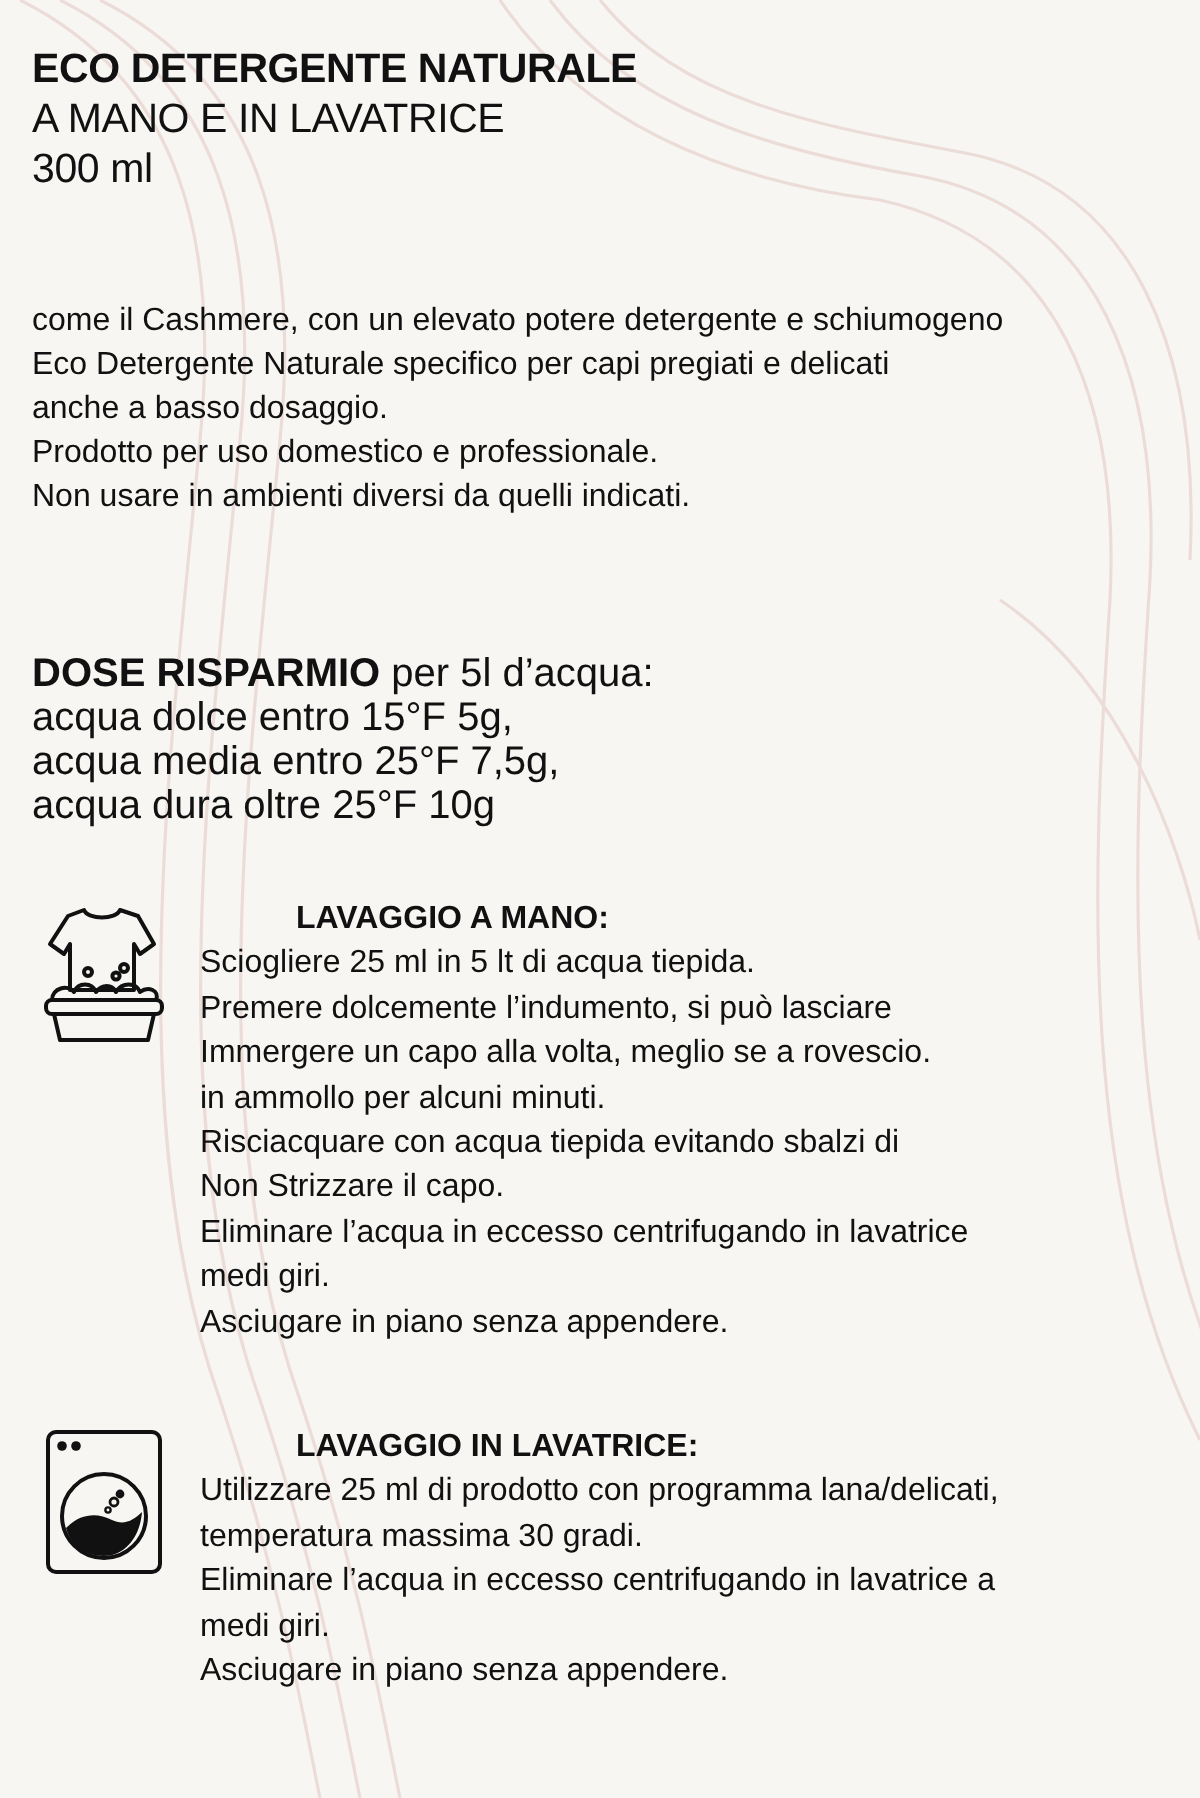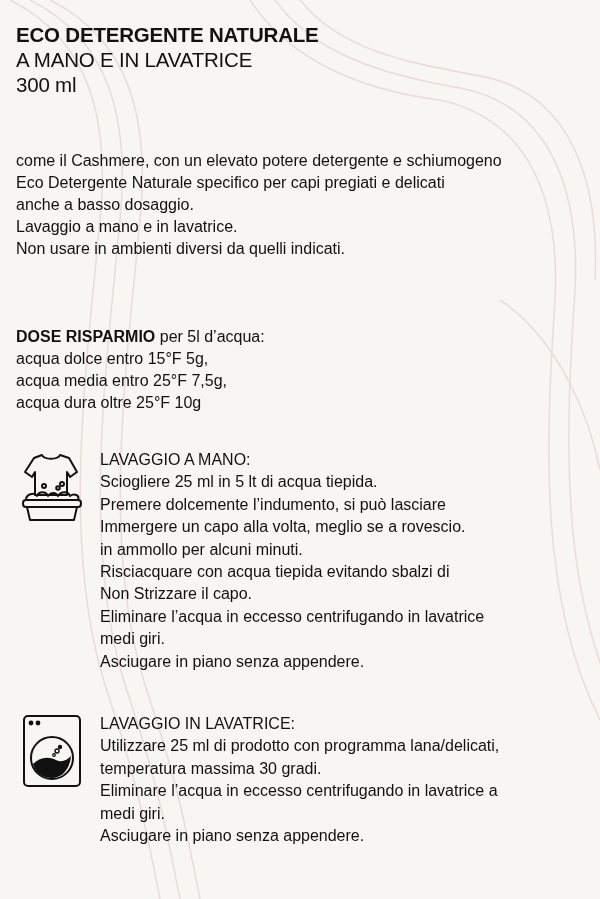--- a/index.html
+++ b/index.html
@@ -7,24 +7,24 @@
     width: 600px; height: 899px; overflow: hidden;
     background: #f7f6f3; position: relative;
     font-family: "Liberation Sans", "DejaVu Sans", sans-serif;
     color: #111;
   }
   .waves { position: absolute; left: 0; top: 0; width: 600px; height: 899px; pointer-events: none; }
   .title { position: absolute; left: 16px; top: 22px; font-size: 20.5px; line-height: 25px; letter-spacing: -0.2px; }
   .title .l1 { font-weight: bold; }
   .desc { position: absolute; left: 16px; top: 150px; font-size: 16px; line-height: 22px; }
   .desc div { white-space: nowrap; }
-  .dose { position: absolute; left: 16px; top: 326px; font-size: 16px; line-height: 22px; }
+  .dose { position: absolute; left: 16px; top: 326px; font-size: 20px; line-height: 22px; }
   .dose .b { font-weight: bold; }
   .section { position: absolute; left: 100px; font-size: 16px; line-height: 22.4px; }
-  .section .h { font-weight: normal; }
+  .section .h { font-weight: bold; margin-left: 48px; }
   .section div { white-space: nowrap; }
   .hand { top: 449px; }
   .machine { top: 713px; }
   .icon { position: absolute; }
   .icon-hand { left: 20px; top: 450px; width: 64px; height: 72px; }
   .icon-machine { left: 22px; top: 714px; width: 60px; height: 74px; }
 </style>
 </head>
 <body>
 
@@ -43,21 +43,21 @@
 <div class="title">
   <div class="l1">ECO DETERGENTE NATURALE</div>
   <div>A MANO E IN LAVATRICE</div>
   <div>300 ml</div>
 </div>
 
 <div class="desc">
   <div>come il Cashmere, con un elevato potere detergente e schiumogeno</div>
   <div>Eco Detergente Naturale specifico per capi pregiati e delicati</div>
   <div>anche a basso dosaggio.</div>
-  <div>Lavaggio a mano e in lavatrice.</div>
+  <div>Prodotto per uso domestico e professionale.</div>
   <div>Non usare in ambienti diversi da quelli indicati.</div>
 </div>
 
 <div class="dose">
   <div><span class="b">DOSE RISPARMIO</span><span> per 5l d’acqua:</span></div>
   <div>acqua dolce entro 15°F 5g,</div>
   <div>acqua media entro 25°F 7,5g,</div>
   <div>acqua dura oltre 25°F 10g</div>
 </div>
 

